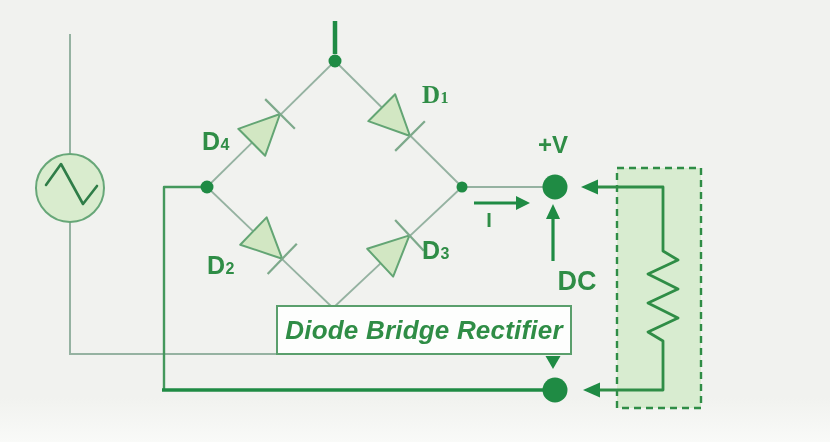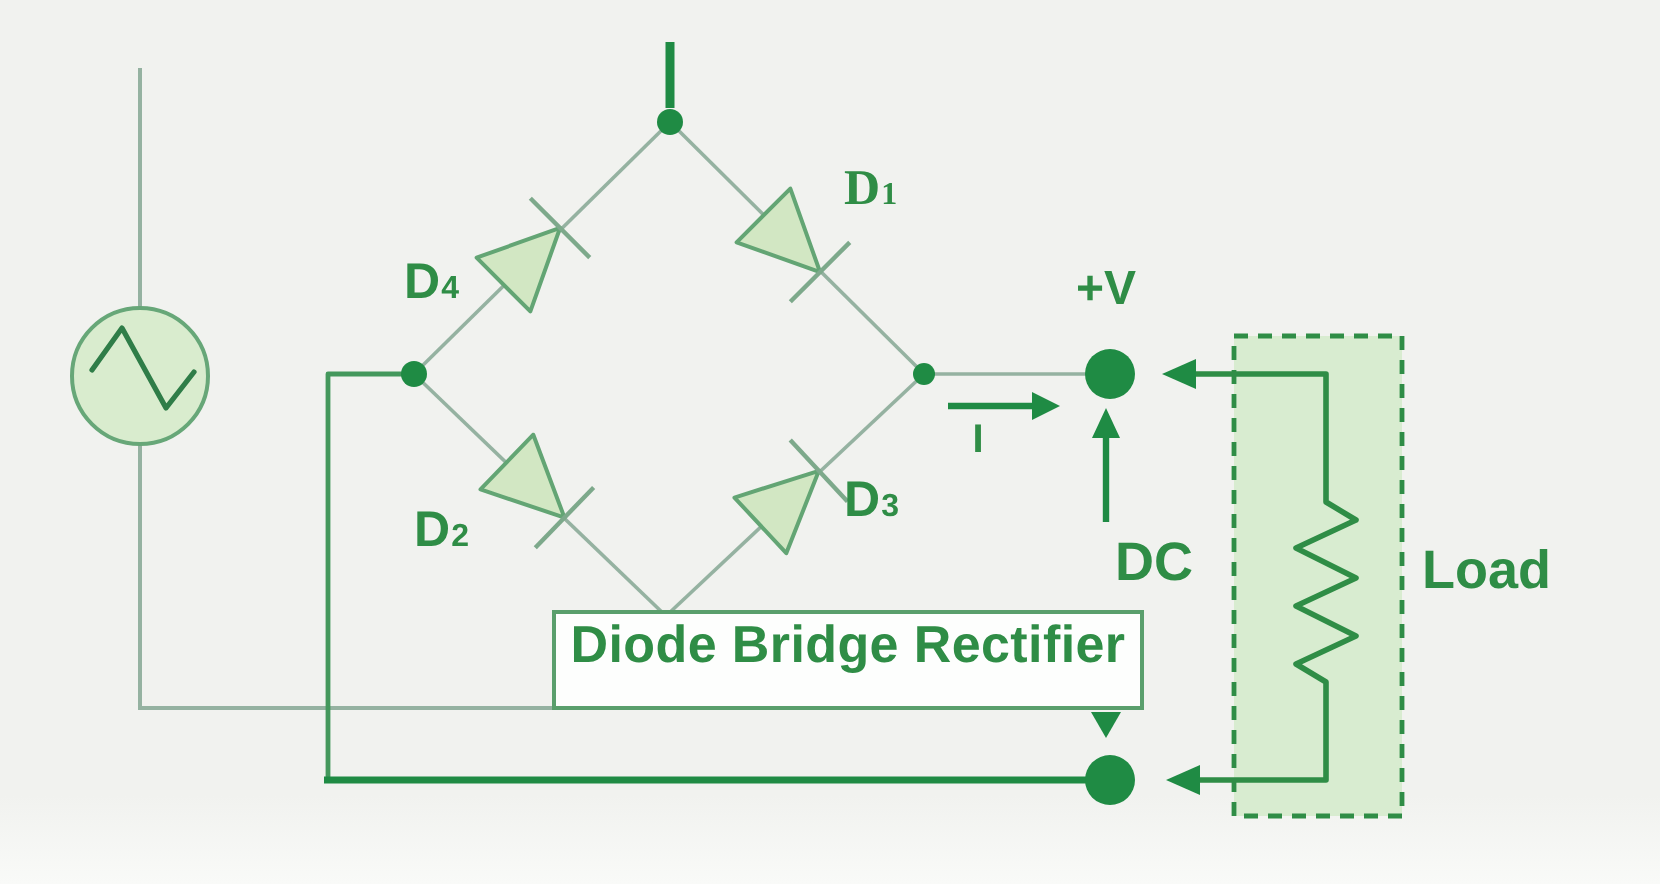--- a/index.html
+++ b/index.html
@@ -36,21 +36,21 @@
     line-height:1;
   }
   .dlabel{font-size:25px;letter-spacing:0.5px;}
   .dlabel .sub{font-size:16px;}
   .centered{transform:translateX(-50%);}
   .rect-box{
     position:absolute;
     box-sizing:border-box;
     background:var(--boxFill);
     border:2px solid var(--boxBorder);
-    display:flex;align-items:flex-start;justify-content:center;
+    display:flex;align-items:center;justify-content:center;font-style:italic;
   }
   .rect-box .box-title{
     color:var(--textGreen);
     font-weight:bold;
     font-size:26px;
     letter-spacing:0.2px;
   }
 </style>
 </head>
 <body>
@@ -126,15 +126,14 @@
   </svg>
 
   <div class="lbl dlabel" style="left:202px;top:82px;margin-top:47px;"><span>D</span><span class="sub">4</span></div>
   <div class="lbl dlabel" style="left:422px;top:82px;font-family:Liberation Serif, serif;"><span>D</span><span class="sub">1</span></div>
   <div class="lbl dlabel" style="left:207px;top:253px;"><span>D</span><span class="sub">2</span></div>
   <div class="lbl dlabel" style="left:422px;top:238px;"><span>D</span><span class="sub">3</span></div>
 
   <div class="lbl centered" style="left:553px;top:133px;font-size:24px;">+V</div>
   <div class="lbl centered" style="left:489px;top:210px;font-size:20px;">I</div>
   <div class="lbl centered" style="left:577px;top:268px;font-size:27px;">DC</div>
-  <div class="lbl" style="left:711px;top:272px;font-size:27px;">Load</div>
 
 </div>
 
 </body></html>

